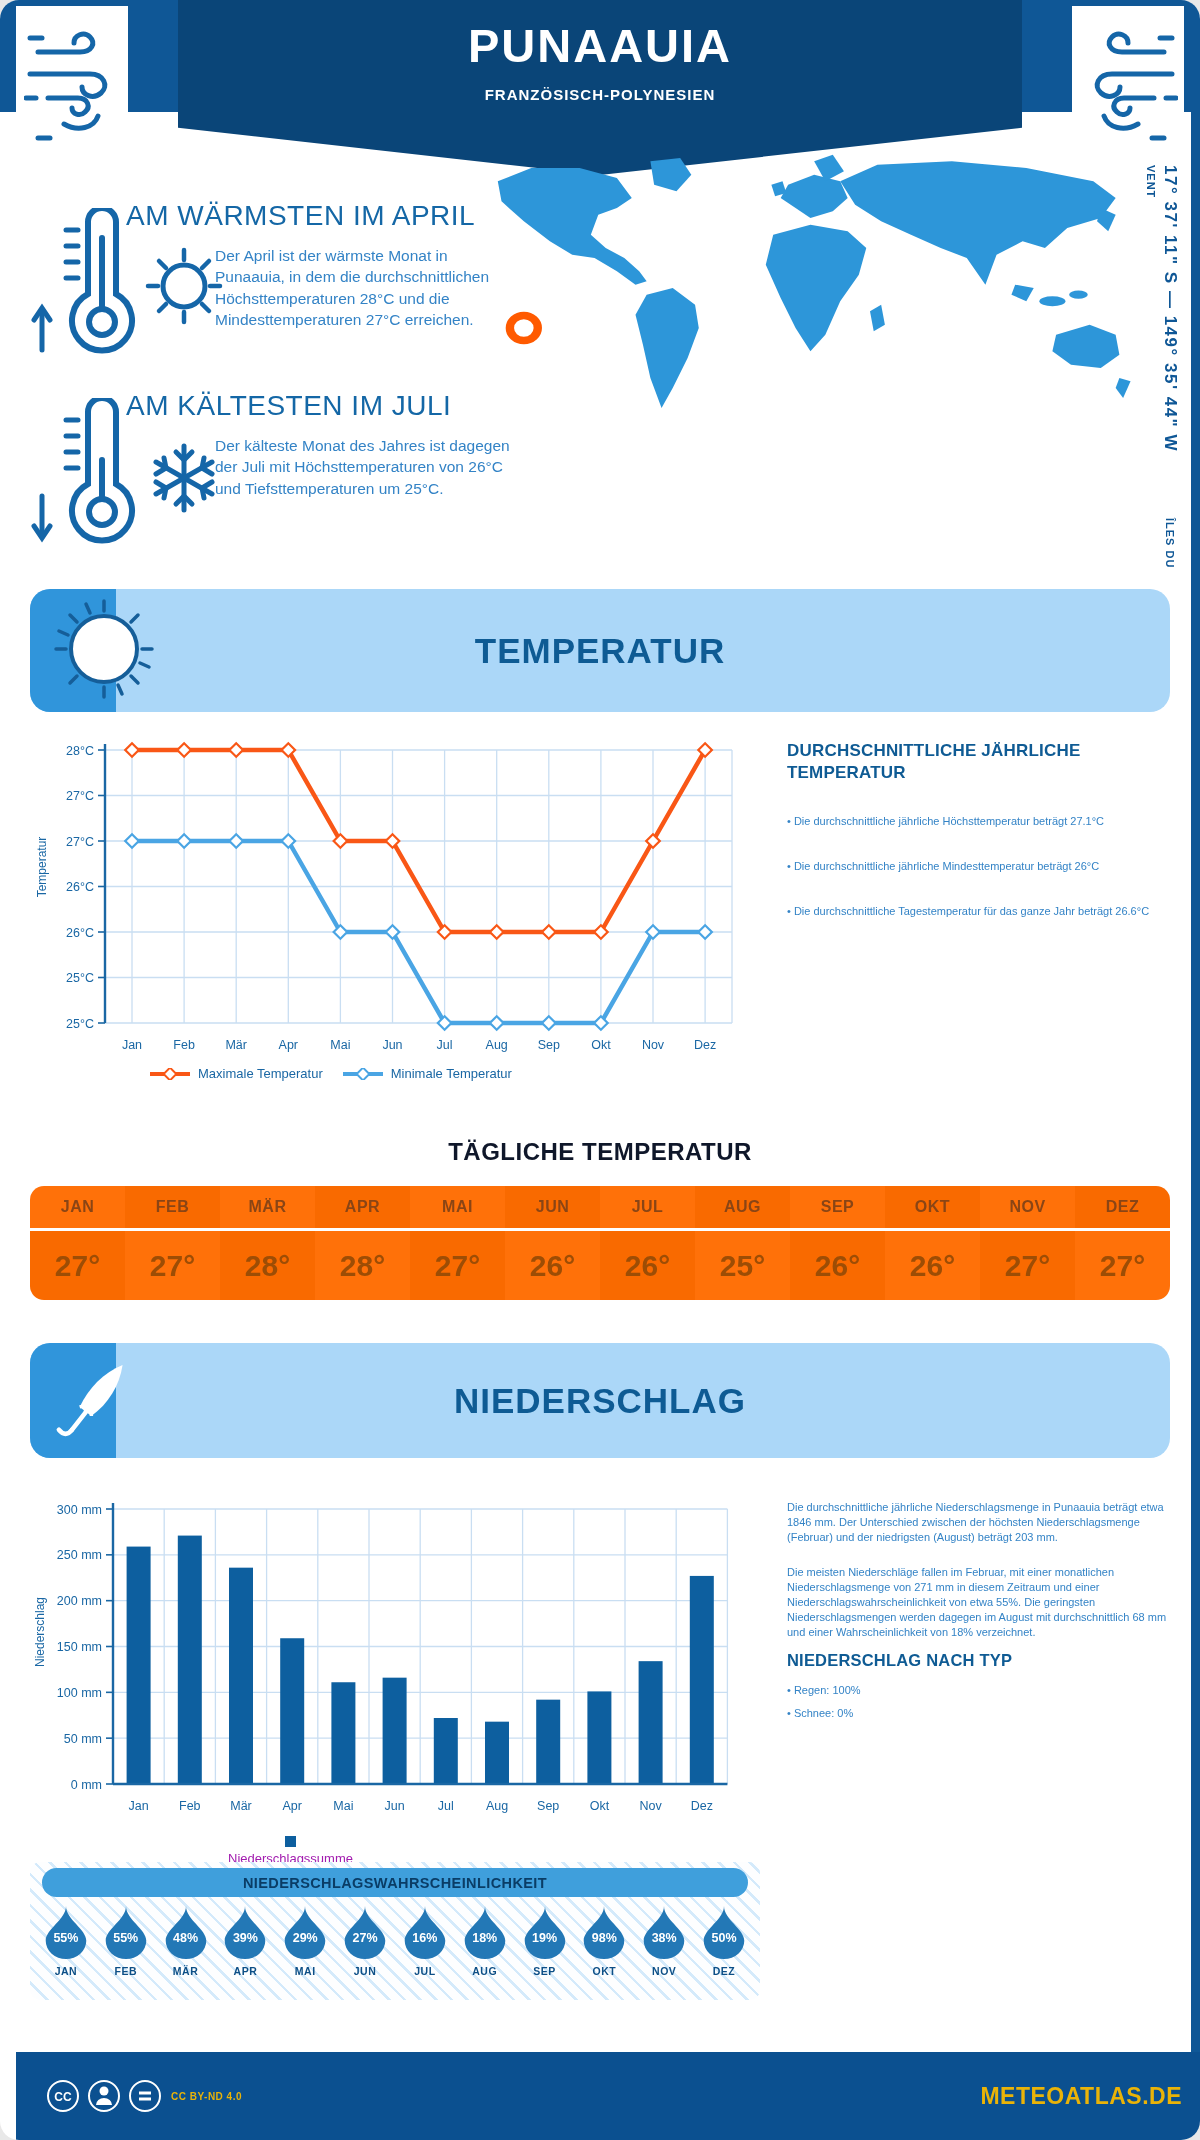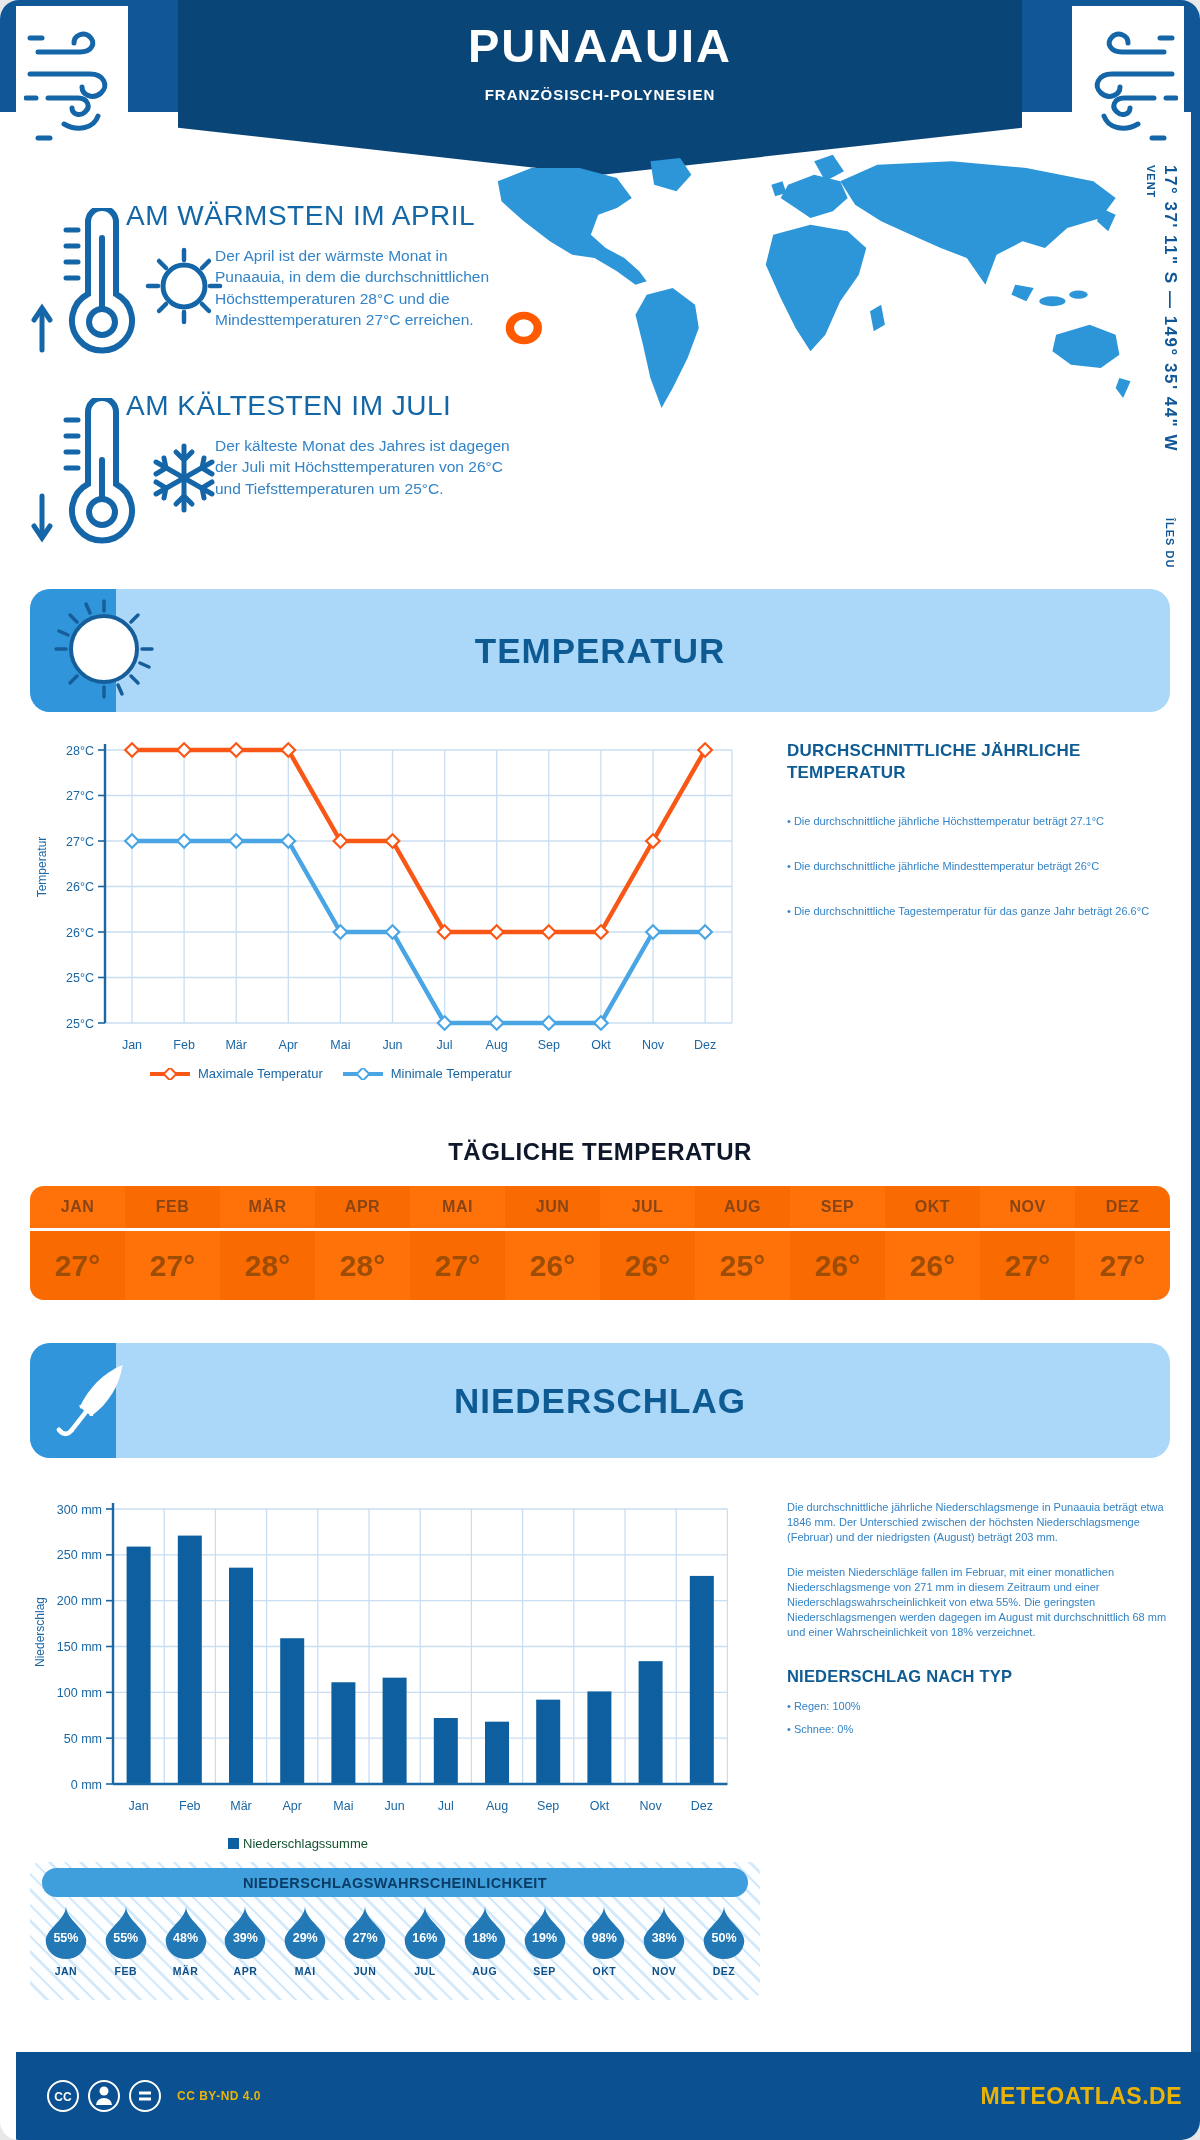--- a/index.html
+++ b/index.html
@@ -31,21 +31,21 @@
     background:#3095DB;border-radius:20px 0 0 20px;}
   .sec-banner .sec-title{position:absolute;left:0;top:0;width:100%;height:100%;
     display:flex;align-items:center;justify-content:center;
     font-size:35px;font-weight:bold;color:#0E5B94;letter-spacing:1px;}
 
   
   .chart svg text{font-family:"Liberation Sans",sans-serif;}
   .rot-label{transform:rotate(-90deg);transform-origin:center;font-size:12px;color:#1A67A4;white-space:nowrap;}
   .legend-row{display:flex;gap:20px;align-items:center;font-size:13px;color:#1A67A4;}
   .legend-row .leg{display:flex;align-items:center;gap:8px;}
-  .bar-legend{display:flex;align-items:center;gap:4px;font-size:13px;color:#14532d;}
+  .bar-legend{display:flex;align-items:center;gap:4px;font-size:13px;color:#a21caf;flex-direction:column;}
   .bar-legend .sw{width:11px;height:11px;background:#0D5F9F;display:inline-block;}
 
   
   .col-head{font-size:17px;font-weight:bold;color:#0F5B94;line-height:1.3;letter-spacing:.2px;}
   .col-text{font-size:11px;color:#3383C6;line-height:1.36;}
 
   
   .daily-title{left:0;top:1138px;width:1200px;text-align:center;
     font-size:24px;font-weight:bold;color:#0f172a;letter-spacing:.5px;}
   .temp-table{left:30px;top:1186px;width:1140px;height:114px;border-radius:14px;overflow:hidden;}
@@ -65,21 +65,21 @@
     font-size:14.5px;font-weight:bold;color:#0A3D66;letter-spacing:.4px;}
   .drops{position:absolute;left:6px;top:42px;width:718px;display:flex;justify-content:space-around;}
   .drop-item{width:57px;text-align:center;position:relative;}
   .drop-item .pct{position:absolute;left:0;top:27px;width:100%;text-align:center;
     font-size:12.5px;font-weight:bold;color:#ffffff;}
   .drop-item .dmon{margin-top:1px;font-size:10.5px;font-weight:bold;color:#0D4F86;letter-spacing:.5px;}
 
   
   .footer{left:16px;top:2052px;width:1200px;height:88px;background:#0B5090;color:#eab308;}
   .footer .lic{position:absolute;left:30px;top:0;height:100%;display:flex;align-items:center;gap:7px;}
-  .footer .lic-text{margin-left:8px;font-size:12px;font-weight:bold;letter-spacing:.5px;}
+  .footer .lic-text{margin-left:2px;font-size:10px;font-weight:bold;letter-spacing:.5px;}
   .footer .site{position:absolute;right:34px;top:0;height:100%;display:flex;align-items:center;
     font-size:23px;font-weight:bold;letter-spacing:.5px;}
 </style>
 </head>
 <body>
 
 <div class="page">
 
   <div class="abs header-band"></div>
   <div class="abs header-whitebox" style="left:16px;"></div>
@@ -426,21 +426,21 @@
         <text x="646.8000000000001" y="322" text-anchor="middle" style="font-size:12.5px;fill:#1A67A4;">Dez</text>
       </svg></div>
   <div class="abs bar-legend" style="left:228px;top:1836px;">
     <span class="sw"></span>
     <span id="rain-legend-label">Niederschlagssumme</span>
   </div>
 
   <div class="abs" style="left:787px;top:1500px;width:382px;">
     <div class="col-text" style="margin-bottom:20px;">Die durchschnittliche jährliche Niederschlagsmenge in Punaauia beträgt etwa 1846 mm. Der Unterschied zwischen der höchsten Niederschlagsmenge (Februar) und der niedrigsten (August) beträgt 203 mm.</div>
     <div class="col-text">Die meisten Niederschläge fallen im Februar, mit einer monatlichen Niederschlagsmenge von 271 mm in diesem Zeitraum und einer Niederschlagswahrscheinlichkeit von etwa 55%. Die geringsten Niederschlagsmengen werden dagegen im August mit durchschnittlich 68 mm und einer Wahrscheinlichkeit von 18% verzeichnet.</div>
-    <div class="col-head" style="margin-top:26px;margin-bottom:12px;font-size:16.5px;">NIEDERSCHLAG NACH TYP</div>
+    <div class="col-head" style="margin-top:10px;margin-bottom:12px;font-size:16.5px;">NIEDERSCHLAG NACH TYP</div>
     <div class="col-text" style="margin-bottom:8px;">• Regen: 100%</div>
     <div class="col-text">• Schnee: 0%</div>
   </div>
 
   <div class="abs prob-box">
     <div class="prob-title">NIEDERSCHLAGSWAHRSCHEINLICHKEIT</div>
     <div class="drops" id="drops-row">
         <div class="drop-item"><svg width="46" height="56" viewBox="0 0 46 58">
             <path d="M23 2 C23 16 44 26 44 38 A21 19 0 1 1 2 38 C2 26 23 16 23 2 Z" fill="#2378B6"></path>
           </svg><div class="pct">55%</div><div class="dmon">JAN</div></div>

